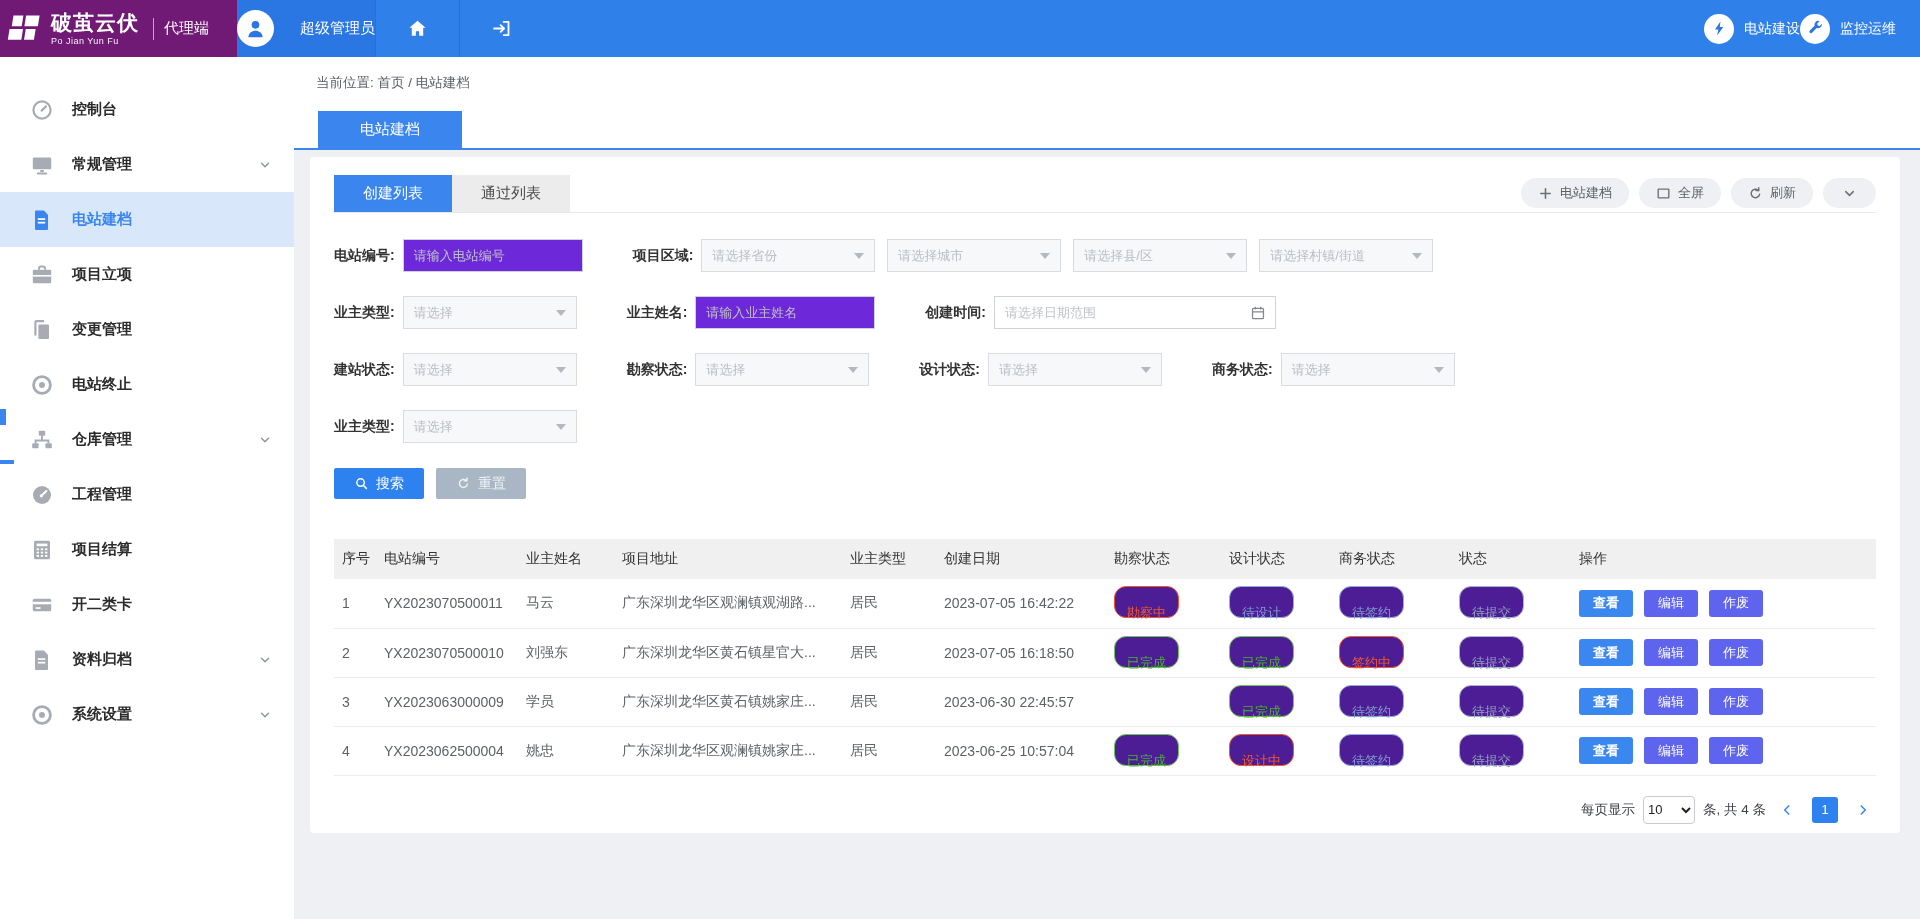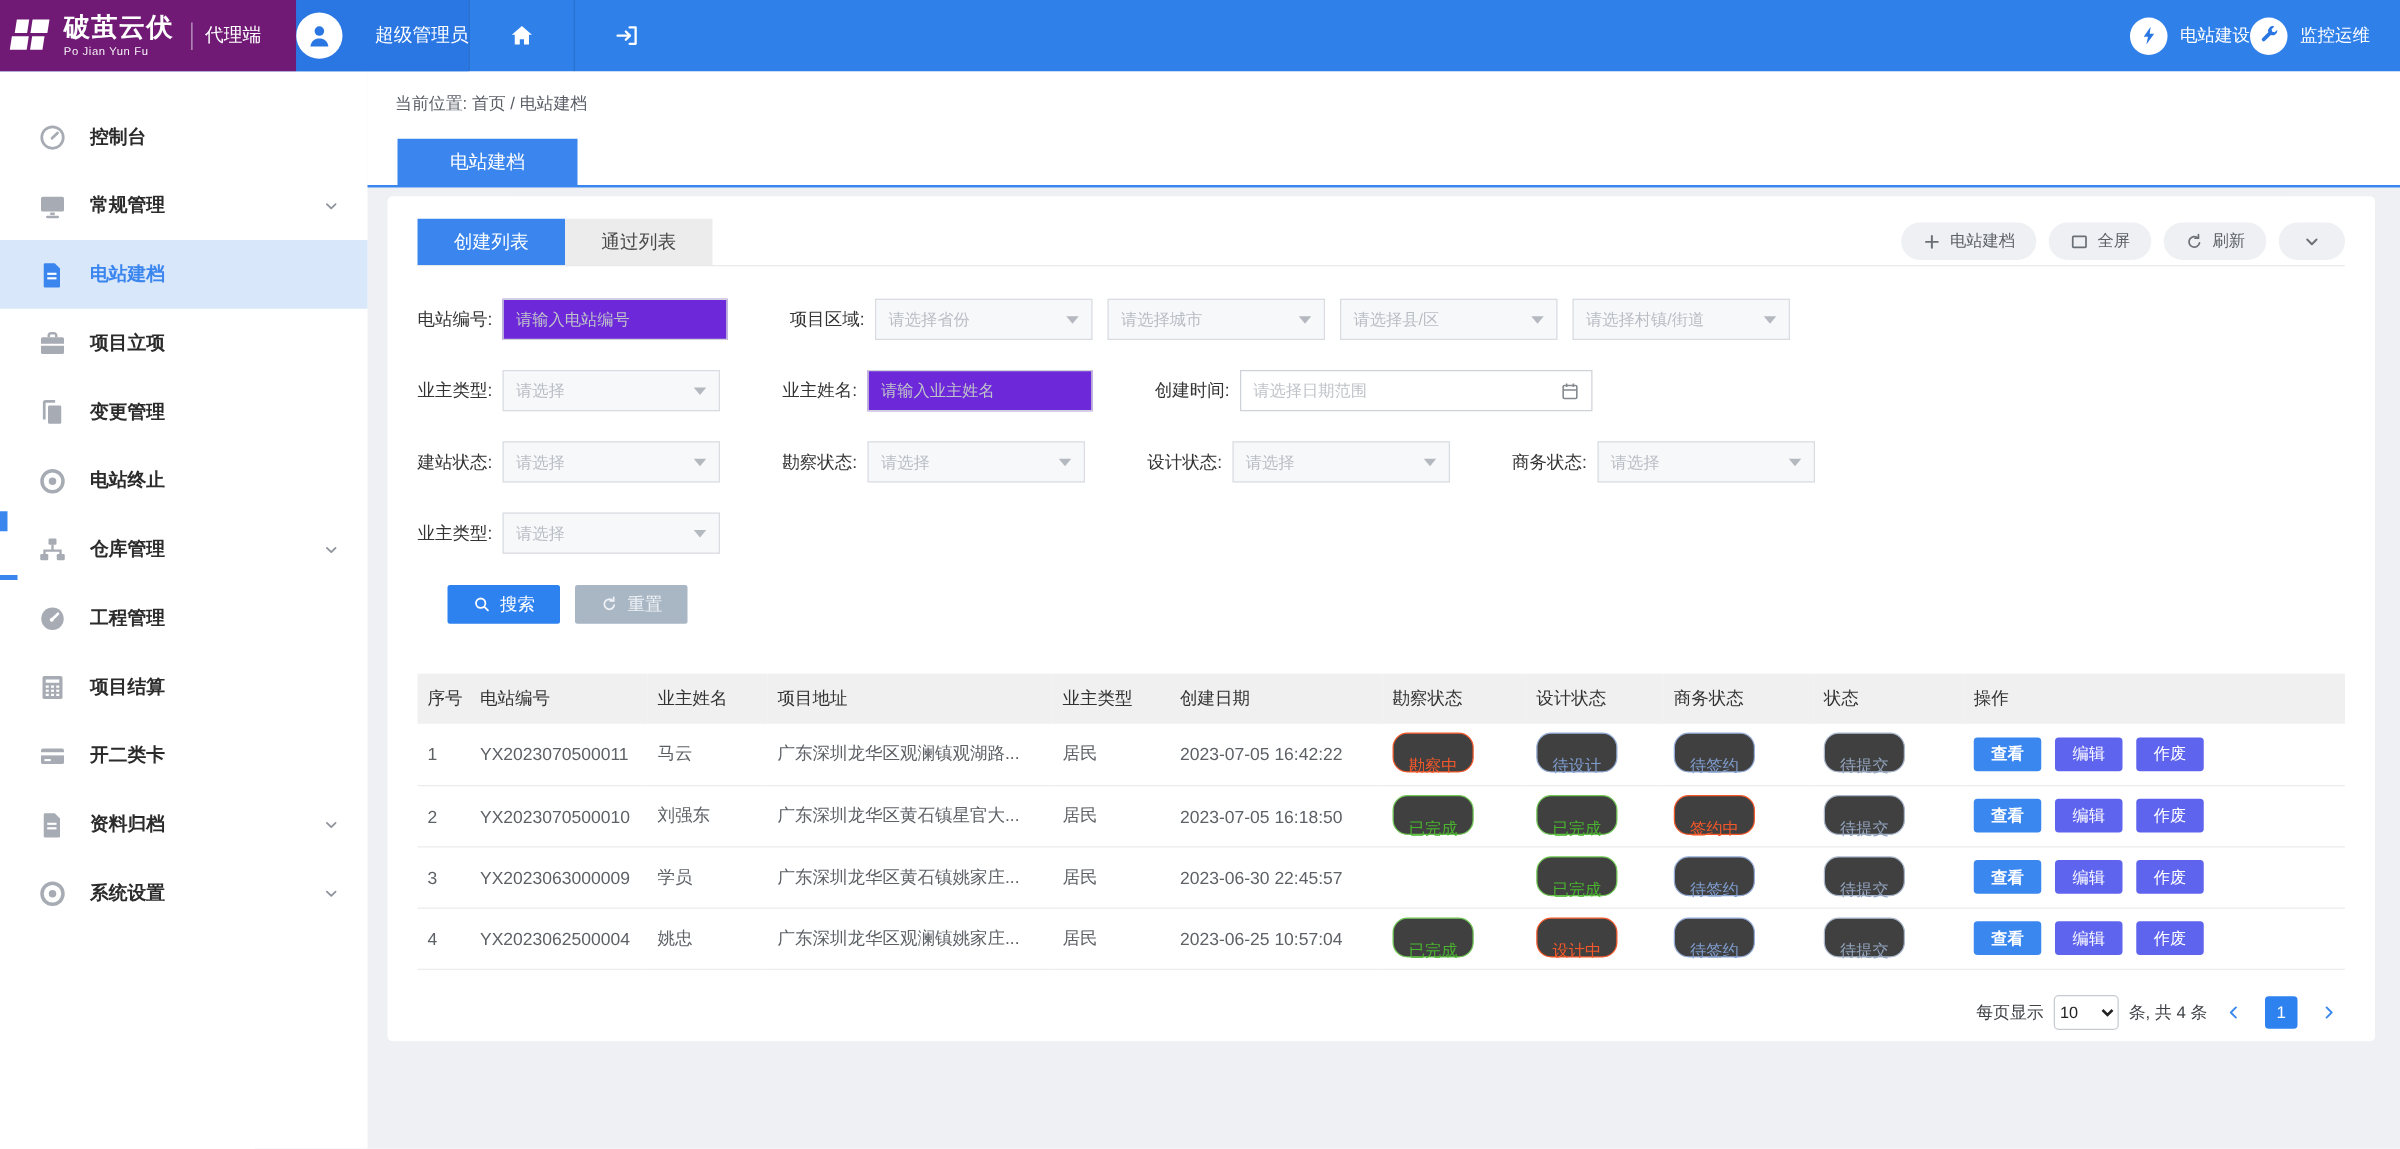--- a/index.html
+++ b/index.html
@@ -56,40 +56,40 @@
   .head-spacer { flex:1; }
   .pill { height:30px; border-radius:15px; background:#eef0f3; color:#5c6066; font-size:13px; display:flex; align-items:center; gap:7px; padding:0 17px; margin-left:10px; margin-bottom:4px; cursor:pointer; }
   .pill svg { width:15px; height:15px; color:#6b6f76; }
   .pill.icon-only { padding:0 19px; }
   
   .filters { padding-top:26px; }
   .filter-row { display:flex; align-items:center; margin-bottom:24px; }
   .f-group { display:flex; align-items:center; }
   .f-group + .f-group.labeled { margin-left:50px; }
   .f-group + .f-group.chained { margin-left:12px; }
-  .f-label { font-size:14px; font-weight:normal; color:#333; margin-right:8px; white-space:nowrap; }
+  .f-label { font-size:14px; font-weight:bold; color:#333; margin-right:8px; white-space:nowrap; }
   .f-input { width:180px; height:33px; border:1px solid #cfd3d9; background:#6d28d9; padding:0 10px; font-size:13px; color:#333; display:flex; align-items:center; }
   .f-input .ph { color:#bfc3c9; }
   .f-select { width:174px; height:33px; border:1px solid #d9dce1; background:#f7f8fa; padding:0 10px; font-size:13px; display:flex; align-items:center; justify-content:space-between; cursor:pointer; }
   .f-select .ph { color:#b9bdc4; }
   .f-select .tri { width:0; height:0; border-left:5px solid transparent; border-right:5px solid transparent; border-top:6px solid #b4b8bf; }
   .f-date { width:282px; height:33px; border:1px solid #cfd3d9; background:#fff; padding:0 9px 0 10px; font-size:13px; display:flex; align-items:center; justify-content:space-between; }
   .f-date .ph { color:#bfc3c9; }
   .f-date svg { width:16px; height:16px; color:#84898f; }
   
-  .action-row { display:flex; align-items:center; margin-top:25px; gap:12px;margin-left:24px; }
+  .action-row { display:flex; align-items:center; margin-top:25px; gap:12px; }
   .btn { height:31px; display:flex; align-items:center; justify-content:center; gap:7px; font-size:14px; border-radius:2px; padding:0 20px; cursor:pointer; border:none; }
   .btn svg { width:15px; height:15px; }
   .btn-search { background:#2e82f0; color:#fff; }
   .btn-reset { background:#a9b6c3; color:#eef2f6; }
   
   .tbl { width:100%; border-collapse:collapse; margin-top:40px; font-size:14px; color:#5d6166; table-layout:fixed; }
   .tbl th { background:#f0f0f0; height:40px; font-weight:normal; color:#333; text-align:left; padding:0 8px; white-space:nowrap; }
   .tbl td { height:49px; border-bottom:1px solid #ececec; padding:0 8px; white-space:nowrap; overflow:hidden; text-overflow:ellipsis; }
-  .badge { display:inline-block; padding:15px 12px; height:24px; line-height:22px; border-radius:12px; font-size:13px; border:1px solid; background:#404040; }
+  .badge { display:inline-block; padding:15px 12px; height:24px; line-height:22px; border-radius:12px; font-size:13px; border:1px solid; background:#4c1d95; }
   .badge.orange { color:#f4582a; border-color:#f4582a; }
   .badge.green  { color:#49b52e; border-color:#6fc754; }
   .badge.blue   { color:#7e9ccd; border-color:#93abd6; }
   .badge.gray   { color:#93a4be; border-color:#a8b6cb; }
   .row-btn { display:inline-flex; align-items:center; justify-content:center; height:27px; padding:0 14px; border-radius:3px; color:#fff; font-size:13px; margin-right:11px; cursor:pointer; border:none; }
   .row-btn.blue { background:#3a87f0;font-weight:bold; }
   .row-btn.indigo { background:#5f64ee; }
   
   .pager { display:flex; align-items:center; justify-content:flex-end; margin-top:20px; font-size:13.5px; color:#3f4247; gap:8px; }
   .pp-select { width:52px; height:28px; border:1px solid #c7cbd1; border-radius:4px; background:#fff; font-size:13px; color:#222; font-family:inherit; }

